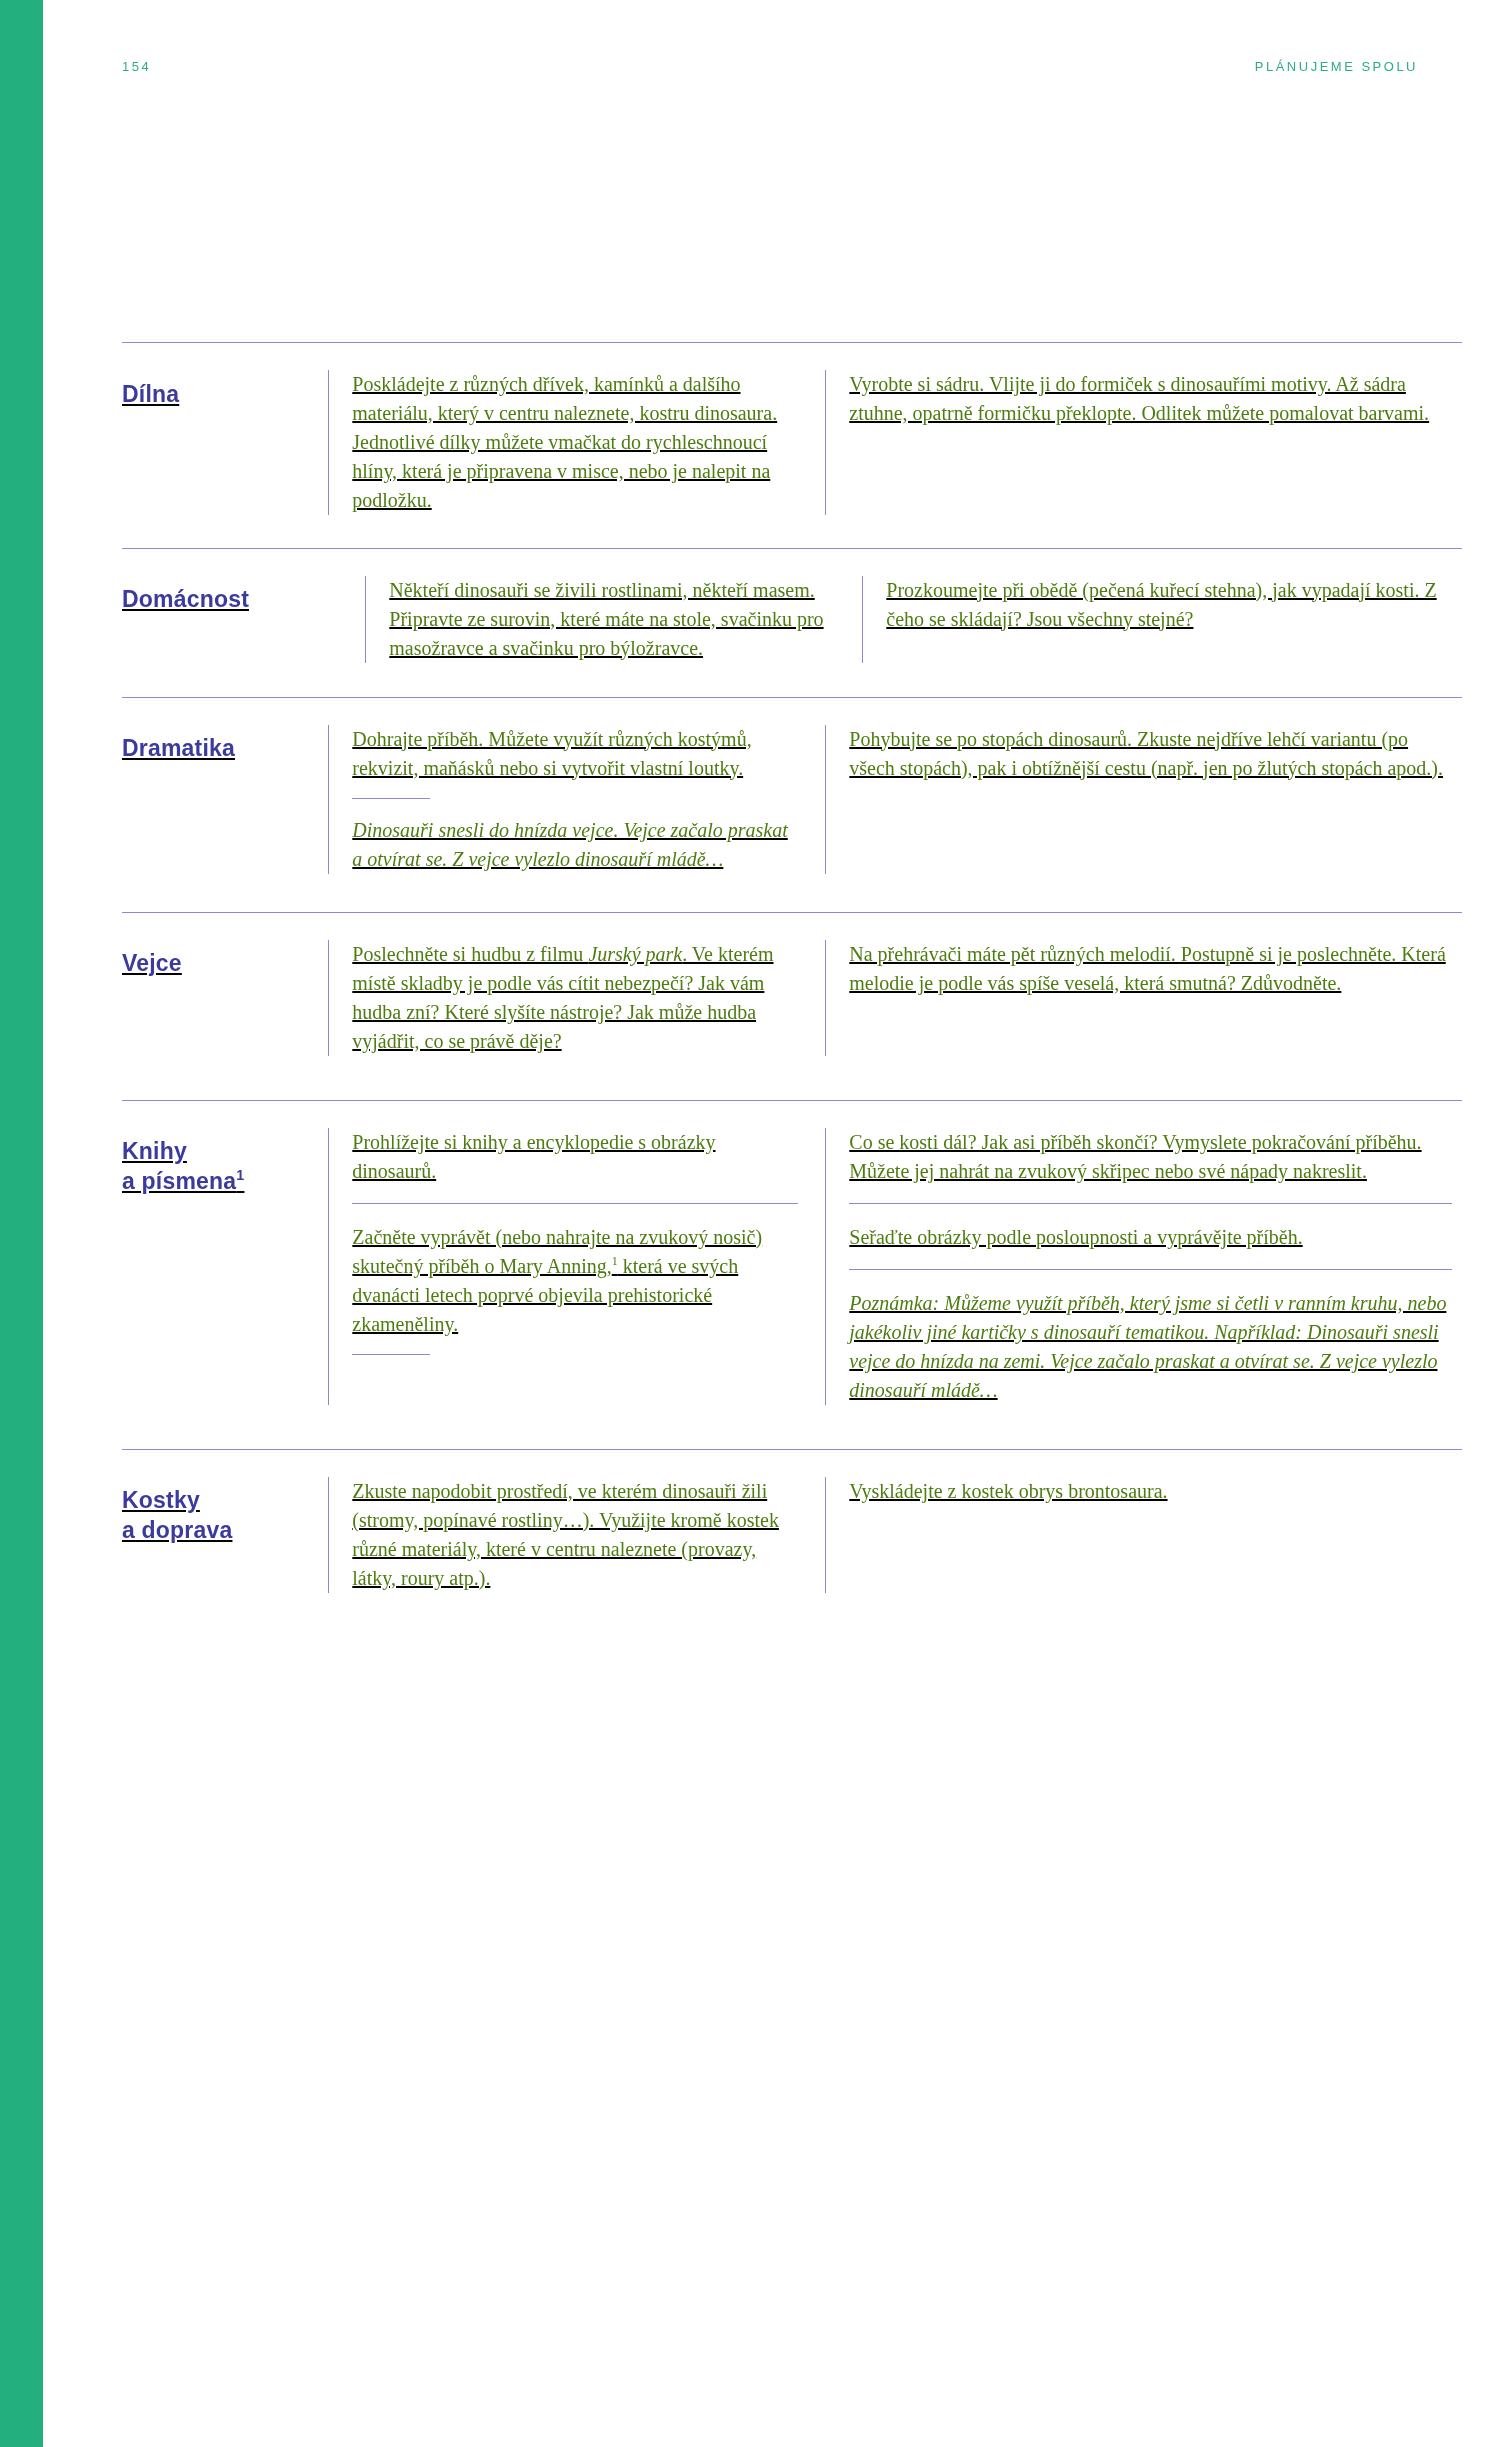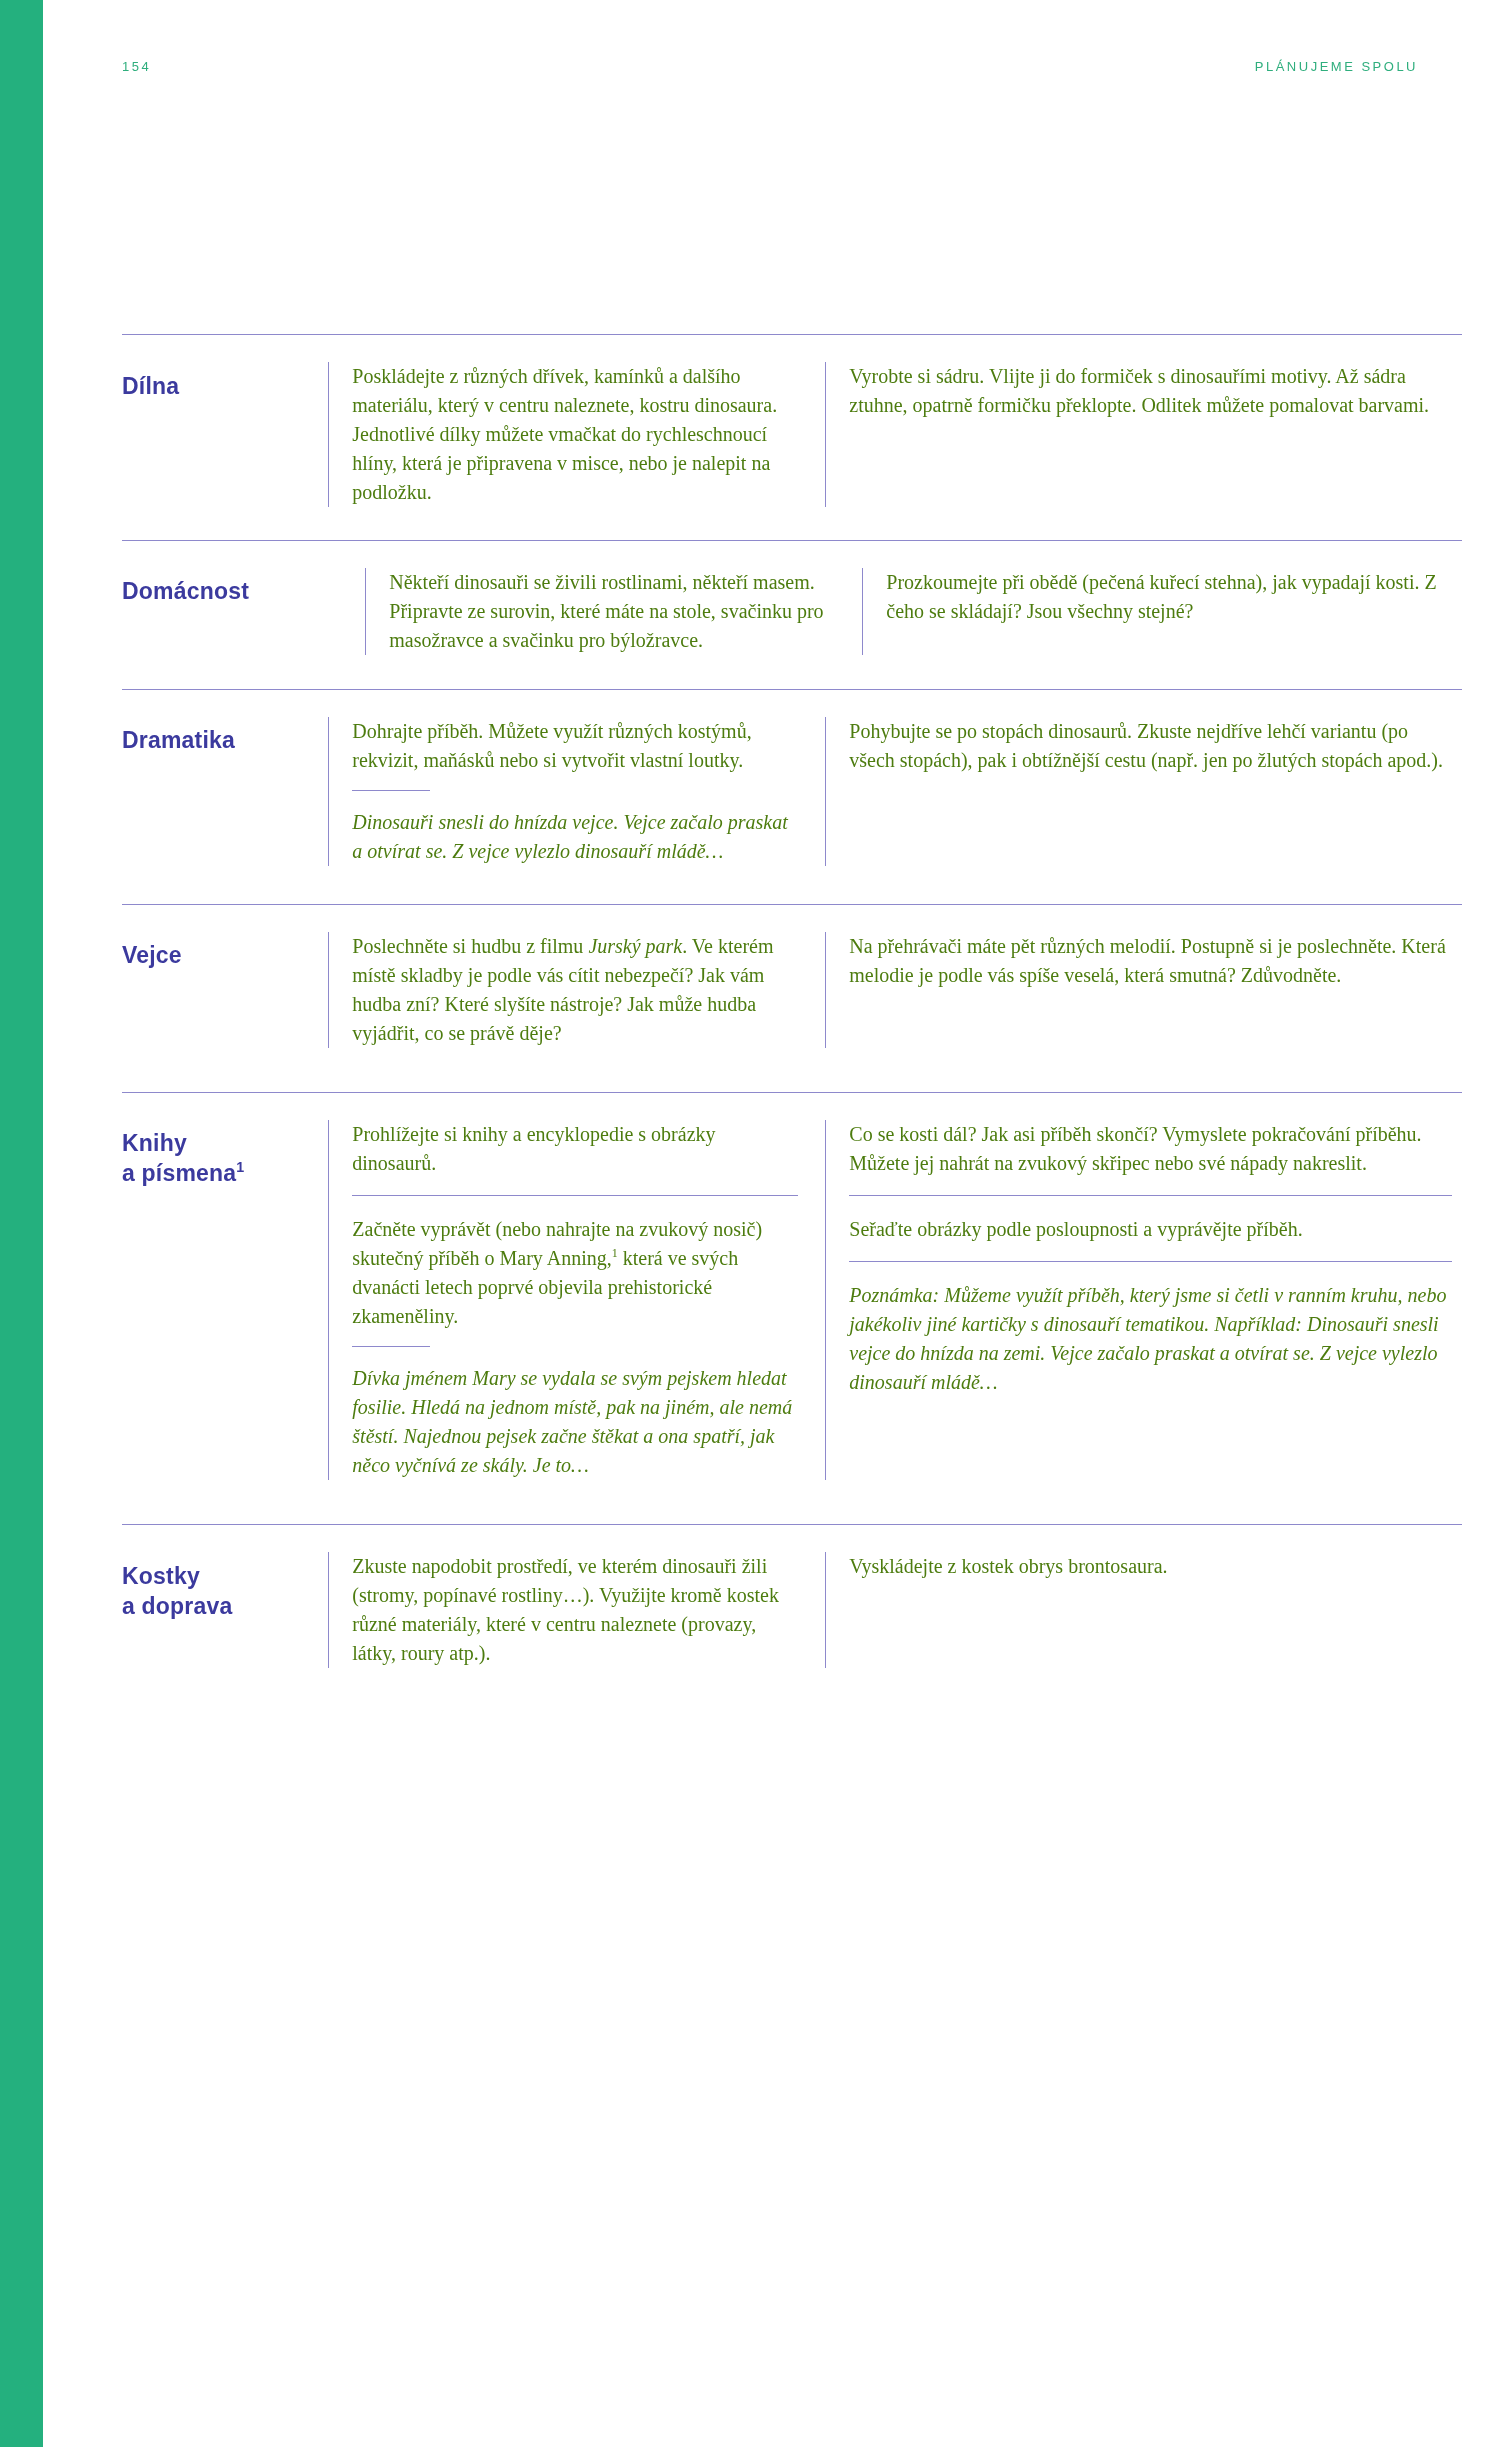--- a/index.html
+++ b/index.html
@@ -50,22 +50,23 @@
     letter-spacing: 2.5px;
     color: #2fae7d;
   }
   .running-head .folio { font-weight: 400; }
   .running-head .section-name { font-weight: 400; }
 
   
   .activity-table {
     position: absolute;
     left: 79px;
-    top: 334px;
+    top: 342px;
     width: 1340px;
+    text-decoration: underline;
   }
 
   .activity-row {
     display: flex;
     align-items: stretch;
     border-top: 1.9px solid #8e89cc;
     padding-top: 27px;
     padding-bottom: 25px;
   }
 
@@ -215,21 +216,20 @@
       <div class="row-label">
         <span>Knihy</span><br>
         <span>a písmena</span><sup>1</sup>
       </div>
       <div class="cells">
         <div class="cell cell-left">
           <p>Prohlížejte si knihy a encyklopedie s obrázky dinosaurů.</p>
           <hr class="sep-full">
           <p><span>Začněte vyprávět (nebo nahrajte na zvukový nosič) skutečný příběh o Mary Anning,</span><sup>1</sup><span> která ve svých dvanácti letech poprvé objevila prehistorické zkameněliny.</span></p>
           <hr class="sep-short">
-          <p class="italic">Dívka jménem Mary se vydala se svým pejskem hledat fosilie. Hledá na jednom místě, pak na jiném, ale nemá štěstí. Najednou pejsek začne štěkat a ona spatří, jak něco vyčnívá ze skály. Je to…</p>
         </div>
         <div class="cell cell-right">
           <p>Co se kosti dál? Jak asi příběh skončí? Vymyslete pokračování příběhu. Můžete jej nahrát na zvukový skřipec nebo své nápady nakreslit.</p>
           <hr class="sep-full">
           <p>Seřaďte obrázky podle posloupnosti a vyprávějte příběh.</p>
           <hr class="sep-full">
           <p class="italic">Poznámka: Můžeme využít příběh, který jsme si četli v ranním kruhu, nebo jakékoliv jiné kartičky s dinosauří tematikou. Například: Dinosauři snesli vejce do hnízda na zemi. Vejce začalo praskat a otvírat se. Z vejce vylezlo dinosauří mládě…</p>
         </div>
       </div>
     </div>

